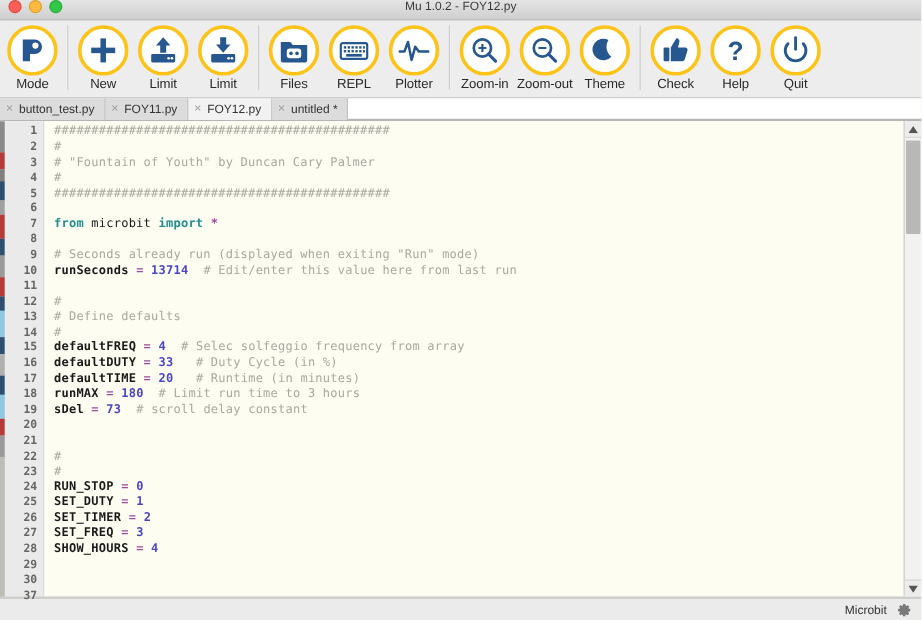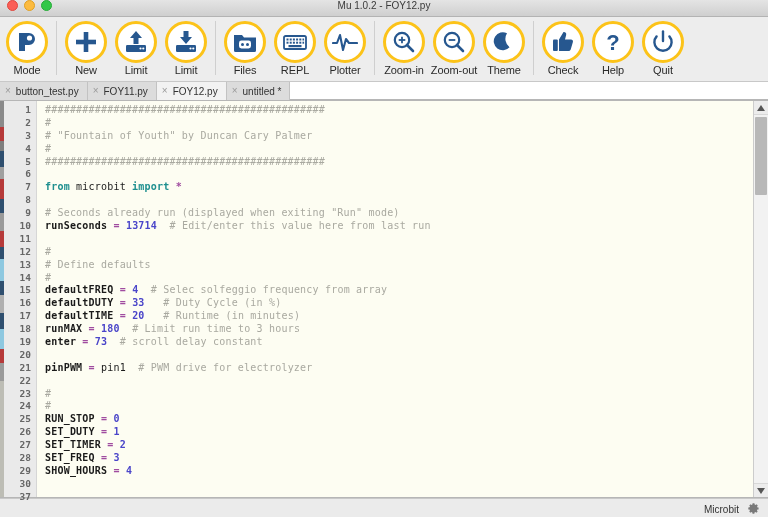--- a/index.html
+++ b/index.html
@@ -488,23 +488,22 @@
         <div class="ln"><span class="c-comment"># Seconds already run (displayed when exiting "Run" mode)</span></div>
         <div class="ln"><span class="c-name">runSeconds</span> <span class="c-op">=</span> <span class="c-num">13714</span>  <span class="c-comment"># Edit/enter this value here from last run</span></div>
         <div class="ln">&nbsp;</div>
         <div class="ln"><span class="c-comment">#</span></div>
         <div class="ln"><span class="c-comment"># Define defaults</span></div>
         <div class="ln"><span class="c-comment">#</span></div>
         <div class="ln"><span class="c-name">defaultFREQ</span> <span class="c-op">=</span> <span class="c-num">4</span>  <span class="c-comment"># Selec solfeggio frequency from array</span></div>
         <div class="ln"><span class="c-name">defaultDUTY</span> <span class="c-op">=</span> <span class="c-num">33</span>   <span class="c-comment"># Duty Cycle (in %)</span></div>
         <div class="ln"><span class="c-name">defaultTIME</span> <span class="c-op">=</span> <span class="c-num">20</span>   <span class="c-comment"># Runtime (in minutes)</span></div>
         <div class="ln"><span class="c-name">runMAX</span> <span class="c-op">=</span> <span class="c-num">180</span>  <span class="c-comment"># Limit run time to 3 hours</span></div>
-        <div class="ln"><span class="c-name">enter</span> <span class="c-op">=</span> <span class="c-num">73</span>  <span class="c-comment"># scroll delay constant</span></div>
+        <div class="ln"><span class="c-name">sDel</span> <span class="c-op">=</span> <span class="c-num">73</span>  <span class="c-comment"># scroll delay constant</span></div>
         <div class="ln">&nbsp;</div>
-        <div class="ln"><span class="c-name">pinPWM</span> <span class="c-op">=</span> pin1  <span class="c-comment"># PWM drive for electrolyzer</span></div>
         <div class="ln">&nbsp;</div>
         <div class="ln"><span class="c-comment">#</span></div>
         <div class="ln"><span class="c-comment">#</span></div>
         <div class="ln"><span class="c-name">RUN_STOP</span> <span class="c-op">=</span> <span class="c-num">0</span></div>
         <div class="ln"><span class="c-name">SET_DUTY</span> <span class="c-op">=</span> <span class="c-num">1</span></div>
         <div class="ln"><span class="c-name">SET_TIMER</span> <span class="c-op">=</span> <span class="c-num">2</span></div>
         <div class="ln"><span class="c-name">SET_FREQ</span> <span class="c-op">=</span> <span class="c-num">3</span></div>
         <div class="ln"><span class="c-name">SHOW_HOURS</span> <span class="c-op">=</span> <span class="c-num">4</span></div>
       </div>
 

